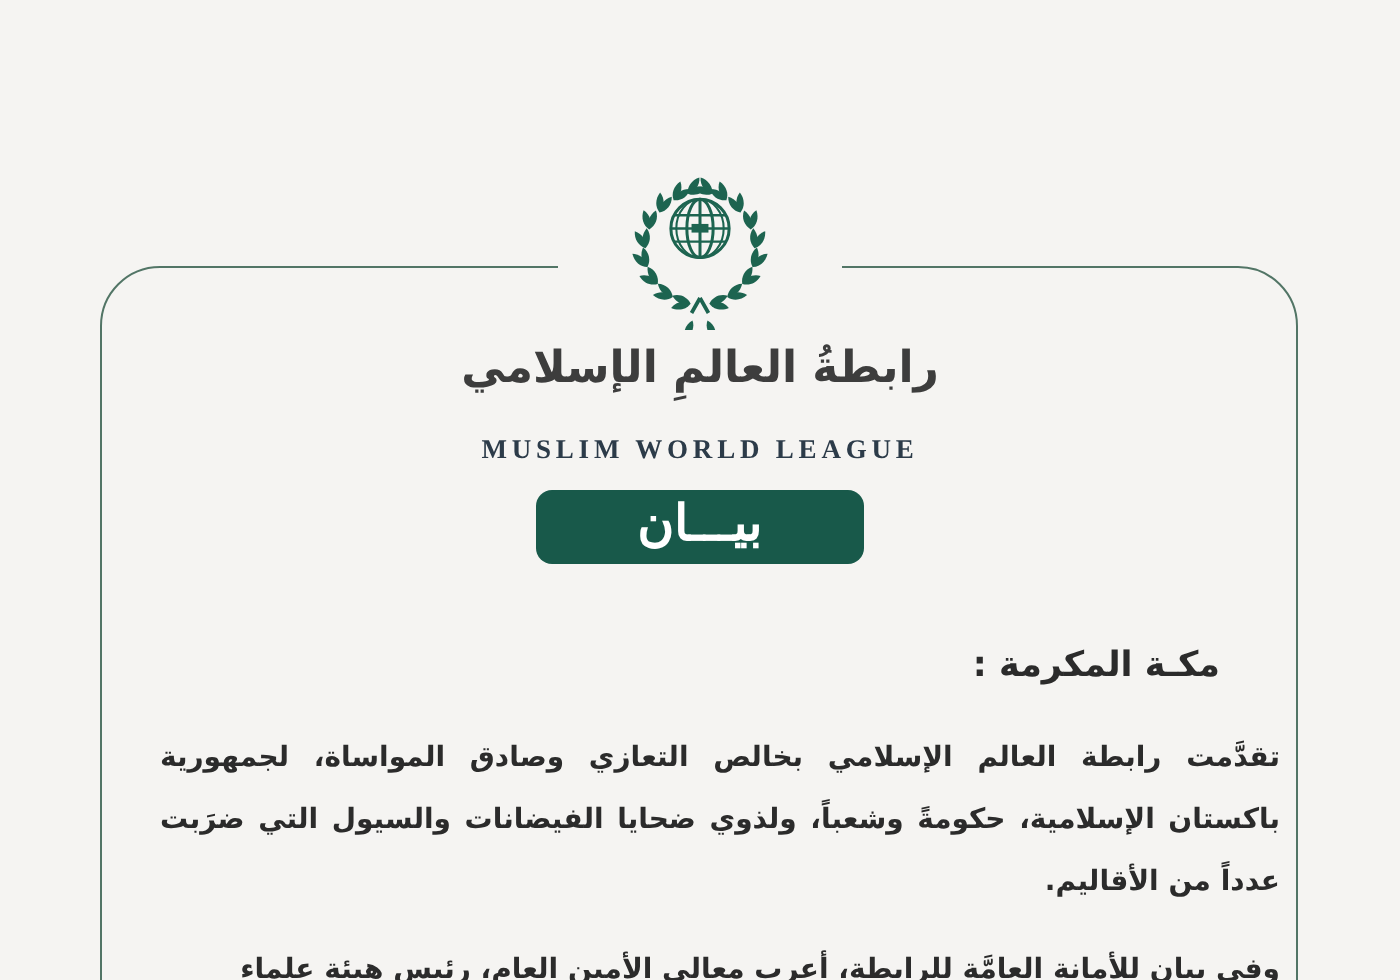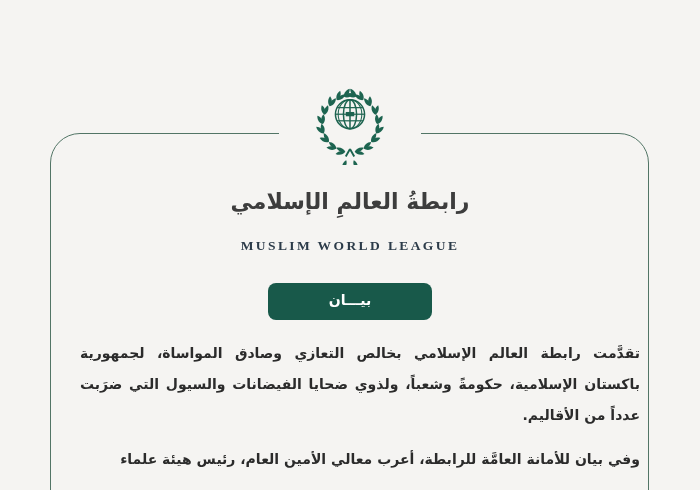--- a/index.html
+++ b/index.html
@@ -17,44 +17,45 @@
     box-sizing:border-box;
   }
   
   .frame-mask{
     position:absolute;left:279px;top:127px;width:142px;height:13px;
     background:#f5f4f2;
   }
 
   .logo-block{
     position:absolute;left:0;top:86px;width:700px;
-    display:flex;flex-direction:column;align-items:center;gap:17px;
+    display:flex;flex-direction:column;align-items:center;
   }
   .emblem{display:block;}
   .calligraphy{
     margin-top:2px;
     font-size:22px;font-weight:700;color:#3d3d3d;
     direction:rtl;letter-spacing:0.5px;
     line-height:36px;
   }
   .latin-name{
-    margin-top:1px;
+    margin-top:14px;
     font-family:"Liberation Serif","DejaVu Serif",serif;
     font-size:13.5px;font-weight:700;letter-spacing:2.4px;
     color:#2c3b49;
   }
   .banner{
     margin-top:12px;
     width:164px;height:37px;border-radius:8px;
     background:#18594a;
     display:flex;align-items:center;justify-content:center;
   }
   .banner-text{
-    color:#ffffff;font-size:14px;font-weight:700;direction:rtl;
+    color:#ffffff;font-size:25px;font-weight:700;direction:rtl;
     padding-bottom:4px;
+    font-family:Liberation Serif, serif;
   }
 
   .statement{
     position:absolute;left:80px;right:60px;top:320px;
     direction:rtl;color:#2b2b2b;font-weight:700;
   }
   .location-heading{
     margin:0 30px 0 0;
     font-size:17.5px;line-height:26px;text-align:right;
   }
@@ -118,17 +119,18 @@
 
     <div class="latin-name">MUSLIM WORLD LEAGUE</div>
 
     <div class="banner">
       <span class="banner-text">بيـــان</span>
     </div>
 
   </header>
 
   <main class="statement">
+    <h2 class="location-heading">مكـة المكرمة :</h2>
     <p class="p1">تقدَّمت رابطة العالم الإسلامي بخالص التعازي وصادق المواساة، لجمهورية باكستان الإسلامية، حكومةً وشعباً، ولذوي ضحايا الفيضانات والسيول التي ضرَبت عدداً من الأقاليم.</p>
     <p class="p2">وفي بيان للأمانة العامَّة للرابطة، أعرب معالي الأمين العام، رئيس هيئة علماء</p>
   </main>
 
 </div>
 
 </body></html>

